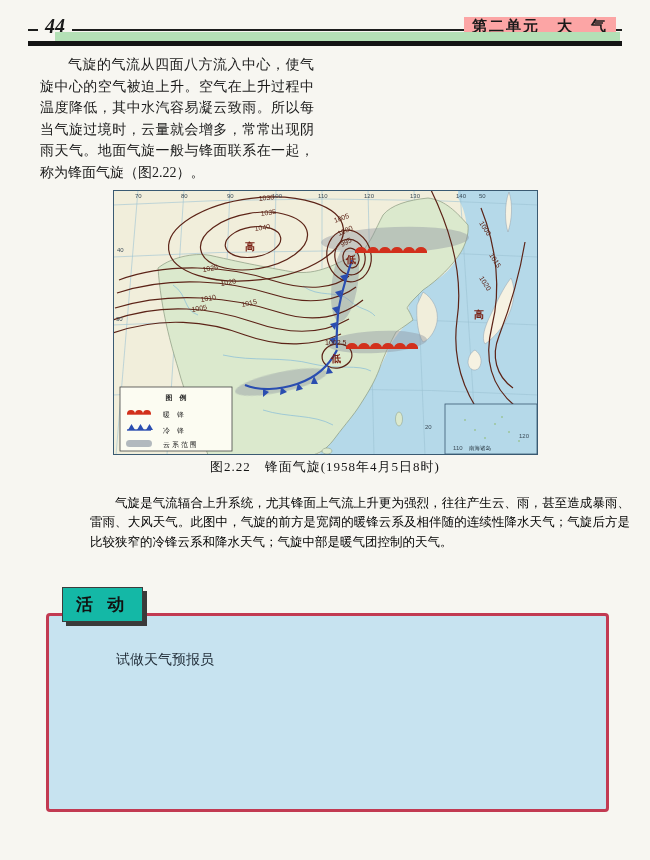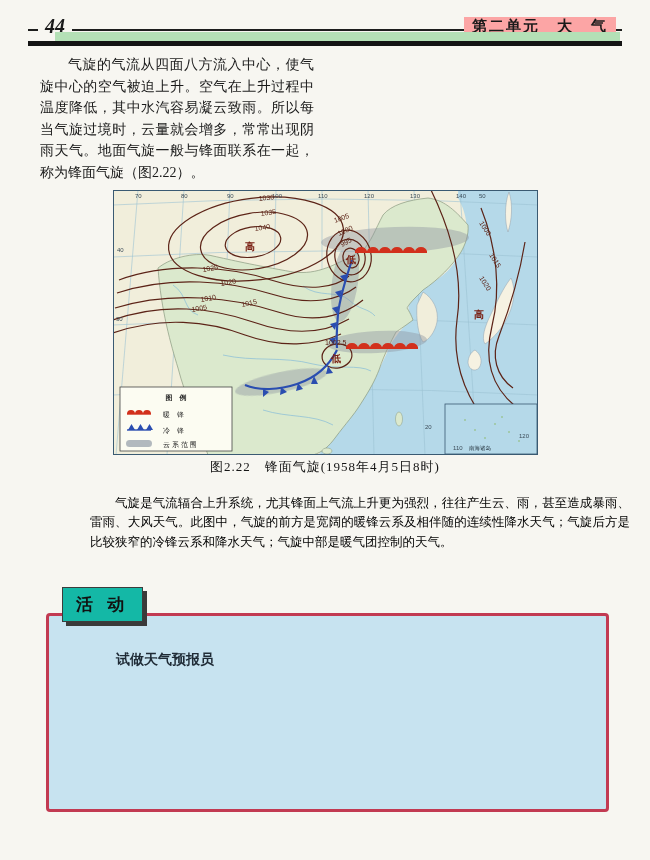--- a/index.html
+++ b/index.html
@@ -31,21 +31,21 @@
   .fig-desc{left:57px;top:481px;width:540px;font-size:12.5px;line-height:19.5px;
     text-align:justify;text-indent:2em;color:#000000;margin-left:33px;}
 
   
   .activity-box{left:46px;top:613px;width:557px;height:193px;background:#c7e3f0;
     border:3px solid #c23a52;border-radius:4px;}
   .activity-tab{left:62px;top:587px;background:#14b8a6;border:1.5px solid #3c3c3c;
     box-shadow:4px 4px 0 #3a3a3a;padding:5px 13px;font-size:17px;font-weight:bold;
     letter-spacing:5px;color:#111;z-index:3;}
   .activity-content{left:88px;top:648px;width:502px;font-size:14px;line-height:23.5px;
-    color:#1f2b36;font-weight:bold;}
+    color:#1f2b36;}
   .activity-heading{text-indent:2em;margin:0 0 2px 0;}
   .activity-item{text-indent:2em;margin:0;text-align:justify;}
 
   svg text{font-family:"Liberation Sans","DejaVu Sans",sans-serif;}
   .iso-label{fill:#5c2317;font-size:7px;}
   .hl-label{fill:#7a2014;font-size:10px;font-weight:bold;}
   .grat-label{fill:#3c4c58;font-size:6px;}
   .legend-label{fill:#222;font-size:7px;}
 </style>
 </head>

